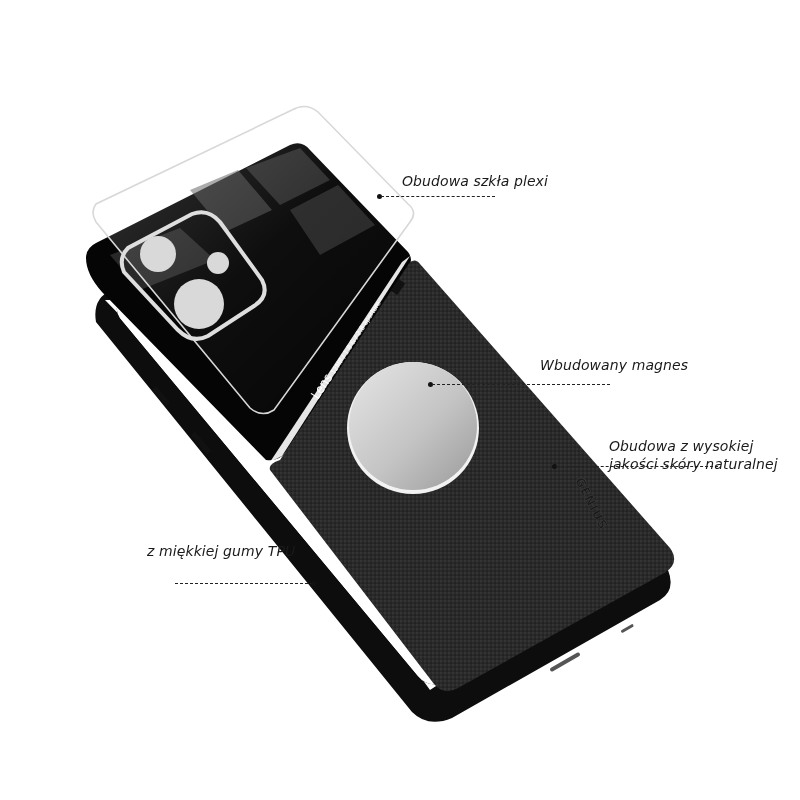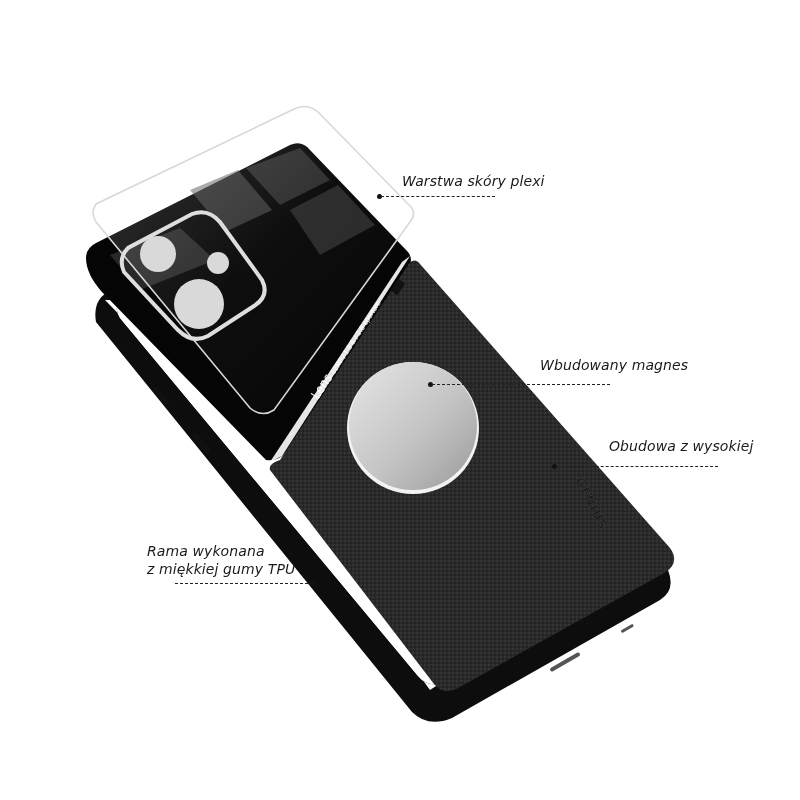--- a/index.html
+++ b/index.html
@@ -87,35 +87,35 @@
 
     <path d="M 128 248 Q 118 258 124 272 L 178 330 Q 192 344 208 336 L 254 306 Q 270 296 262 280 L 220 222 Q 208 208 192 214 Z" fill="none" stroke="#dedede" stroke-width="4"></path>
 
     <circle cx="158" cy="254" r="18" fill="#d9d9d9"></circle>
     <circle cx="218" cy="263" r="11" fill="#d9d9d9"></circle>
     <circle cx="199" cy="304" r="25" fill="#d9d9d9"></circle>
   </g>
 </svg>
 
 <div class="callout" style="left:402px; top:172px;">
-  <span>Warstwa skóry plexi</span>
+  <span>Obudowa szkła plexi</span>
 </div>
 <div class="dot" style="left:377px; top:194px;"></div>
 <div class="leader" style="left:381px; top:196px; width:114px;"></div>
 
 <div class="callout" style="left:540px; top:356px;">
   <span>Wbudowany magnes</span>
 </div>
 <div class="dot" style="left:428px; top:382px;"></div>
 <div class="leader" style="left:432px; top:384px; width:178px;"></div>
 
 <div class="callout" style="left:609px; top:424px;margin-top:13px;">
   <span>Obudowa z wysokiej</span>
+  <span>jakości skóry naturalnej</span>
 </div>
 <div class="dot" style="left:552px; top:464px;"></div>
 <div class="leader" style="left:556px; top:466px; width:162px;"></div>
 
 <div class="callout" style="left:147px; top:542px;">
-  <span>Rama wykonana</span>
   <span>z miękkiej gumy TPU</span>
 </div>
 <div class="leader" style="left:175px; top:583px; width:138px;"></div>
 <div class="dot" style="left:311px; top:581px;"></div>
 
 </body></html>

